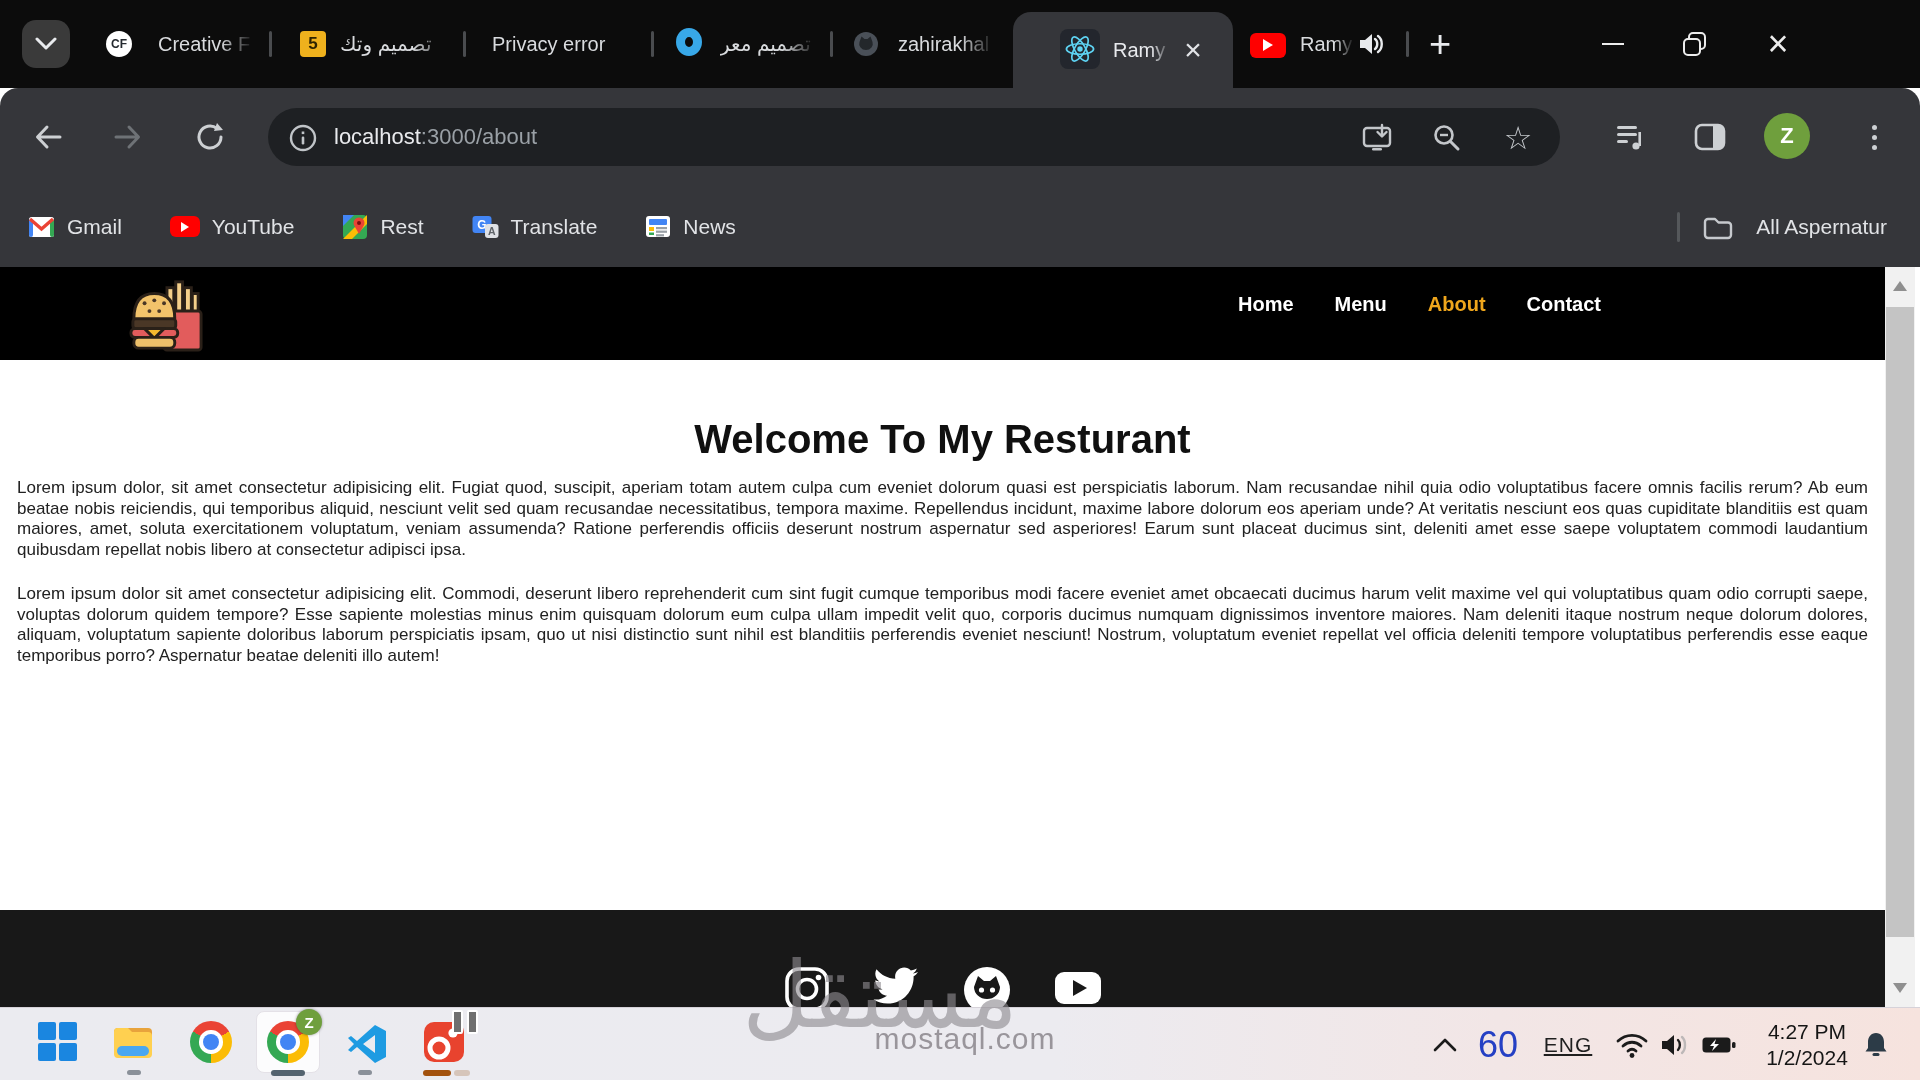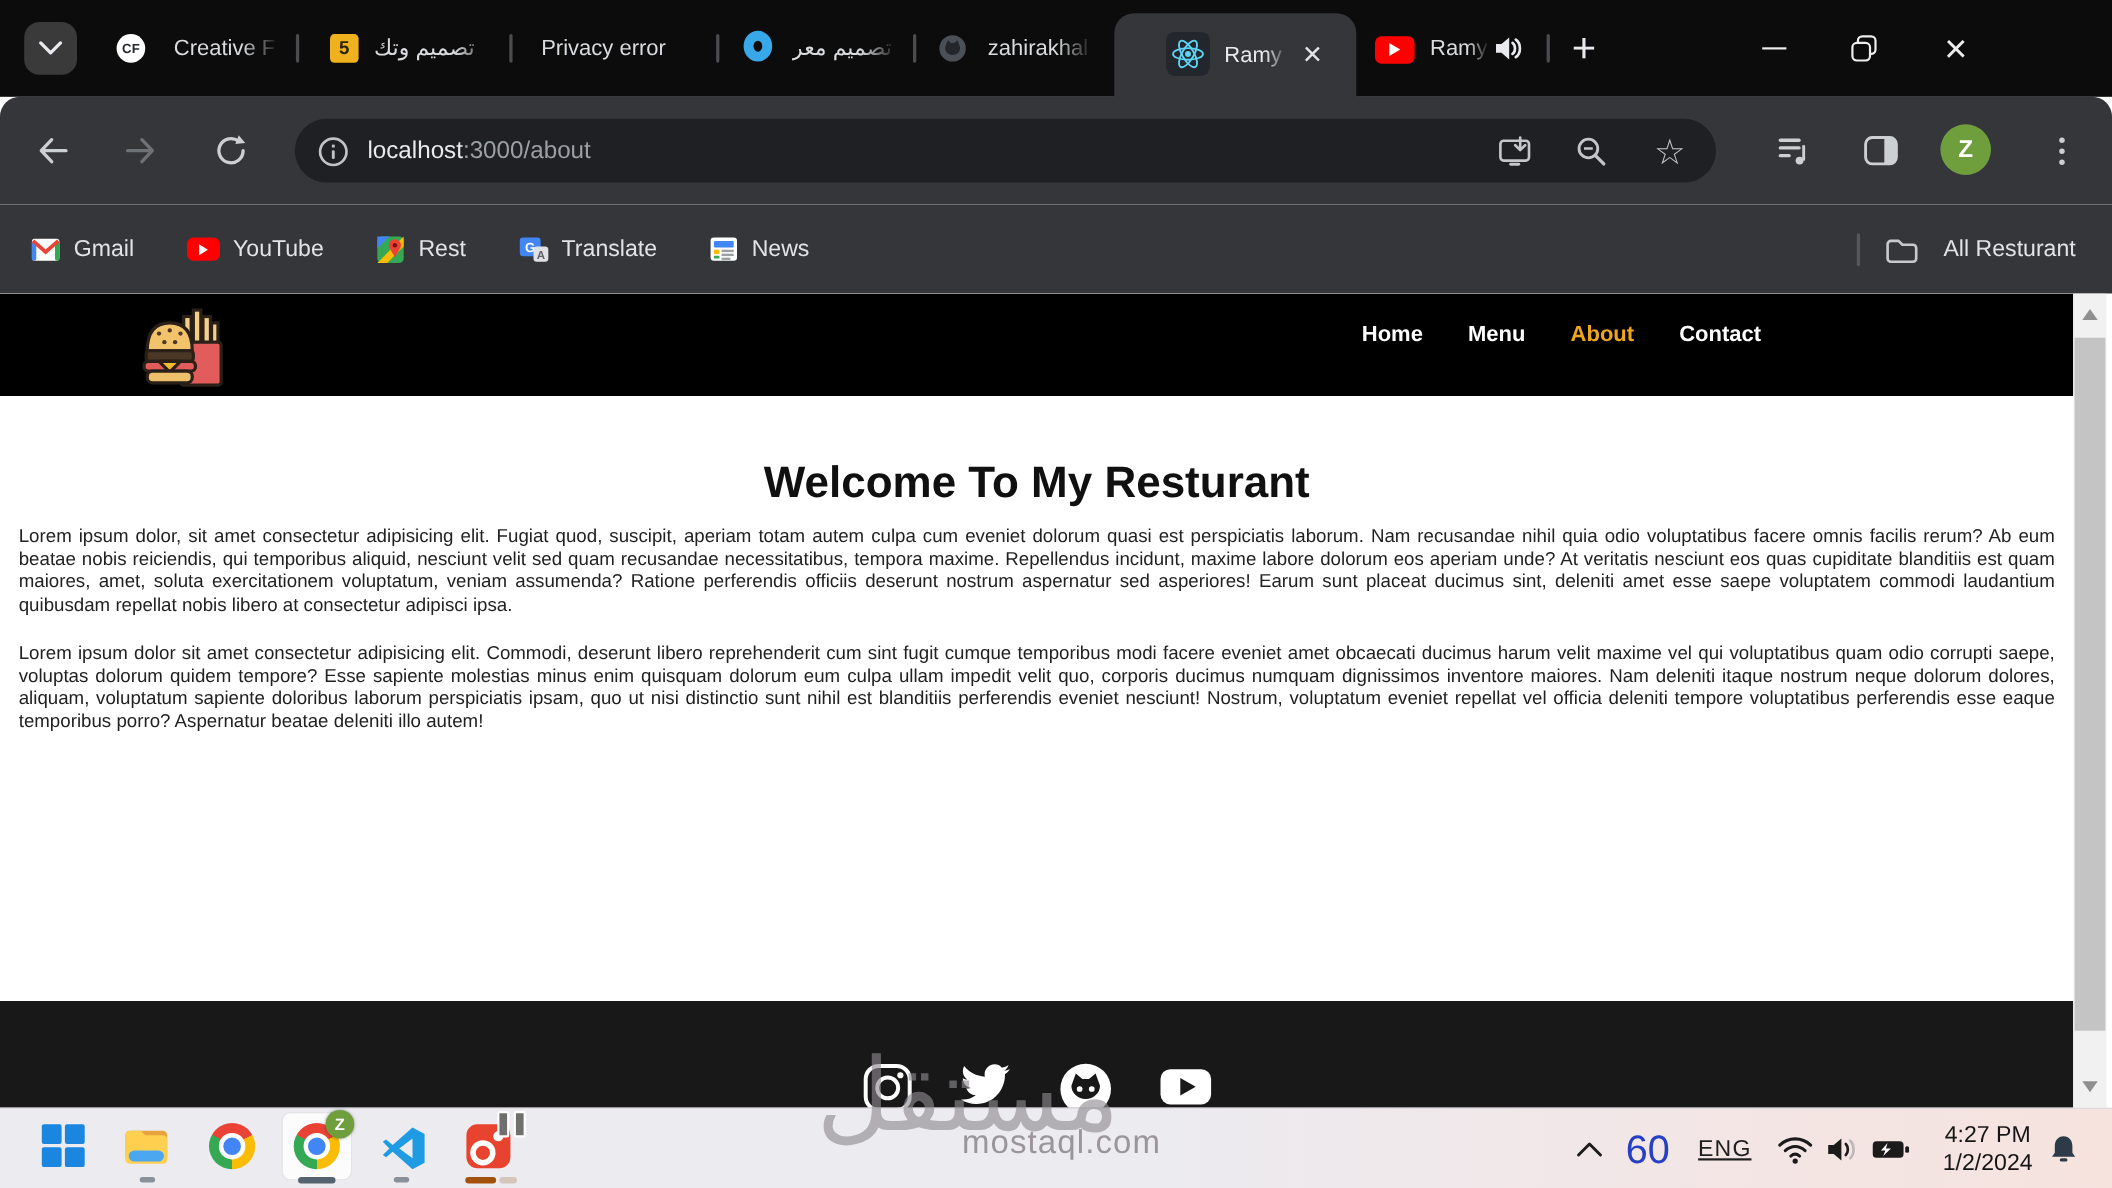--- a/index.html
+++ b/index.html
@@ -319,21 +319,21 @@
           <rect x="11" y="19.2" width="8" height="2.2" fill="#9aa0a6"></rect>
         </svg>
         <span>News</span>
       </div>
     </div>
     <div class="bm-right">
       <div class="bm-sep"></div>
       <svg width="32" height="28" viewBox="0 0 32 28">
         <path d="M3 9 a3 3 0 0 1 3-3 h7 l3.5 3.5 H26 a3 3 0 0 1 3 3 V22 a3 3 0 0 1 -3 3 H6 a3 3 0 0 1 -3-3 Z" stroke="#c6c9cd" stroke-width="2.4" fill="none" stroke-linejoin="round"></path>
       </svg>
-      <span>All Resturant</span>
+      <span>All Aspernatur</span>
     </div>
   </div>
 
   <div class="page">
     <div class="site-nav">
       <div class="logo">
         <svg width="76" height="80" viewBox="0 0 78 82">
 
           <g stroke="#2a2018" stroke-width="3">
             <rect x="40" y="14" width="7" height="28" fill="#f4cf8a"></rect>

